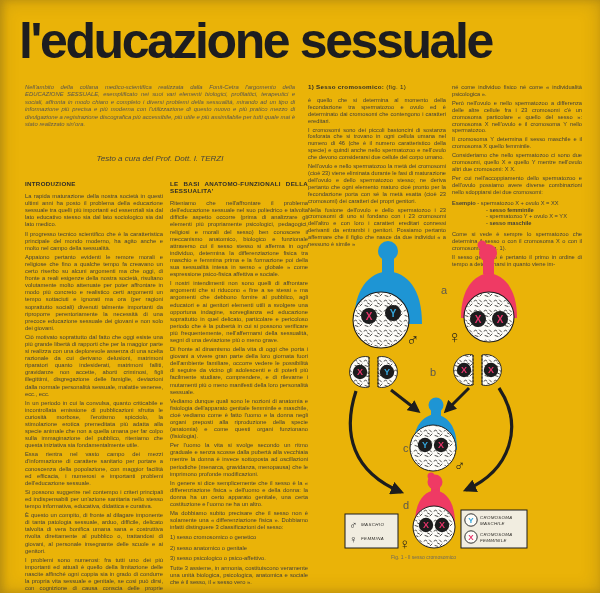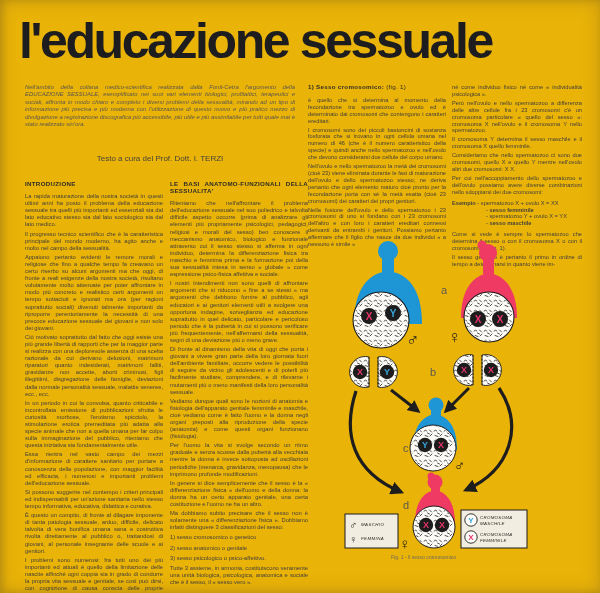--- a/index.html
+++ b/index.html
@@ -16,21 +16,21 @@
   .intro{
     position:absolute;left:25px;top:84px;width:270px;margin:0;
     font-style:italic;font-size:5.9px;line-height:7.4px;text-align:justify;color:#5a564e;
   }
   .sec-head{
     position:absolute;left:25px;top:131px;width:270px;margin:0;text-align:center;
     font-size:11.5px;font-weight:bold;letter-spacing:1.2px;word-spacing:4px;color:#943730;
   }
   .byline{
     position:absolute;left:25px;top:154px;width:270px;margin:0;text-align:center;
-    font-size:8px;color:#47443c;
+    font-style:italic;font-size:8px;color:#47443c;
   }
   .col{position:absolute;text-align:justify;color:#44413a;}
   .col h4{margin:0 0 6px 0;font-size:6.2px;letter-spacing:.3px;color:#2f2d28;}
   .col p{margin:0 0 2px 0;}
   .col1{left:25px;top:180px;width:138px;font-size:5.8px;line-height:7.1px;}
   .col2{left:170px;top:180px;width:138px;font-size:5.8px;line-height:7.1px;}
   .col3{left:308px;top:84px;width:138px;font-size:5.7px;line-height:6.9px;}
   .col4{left:452px;top:84px;width:130px;font-size:5.7px;line-height:6.9px;}
   .col3 h4 .ref{font-weight:normal;}
   .list p{margin:3px 0;}

